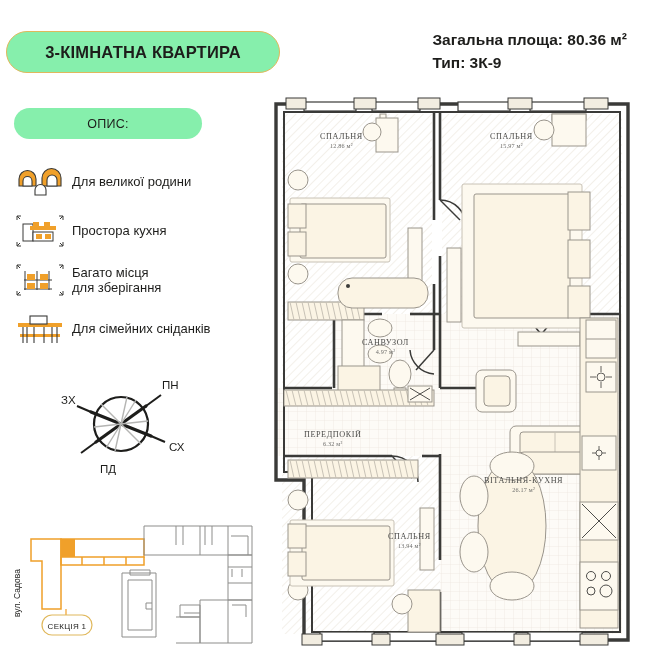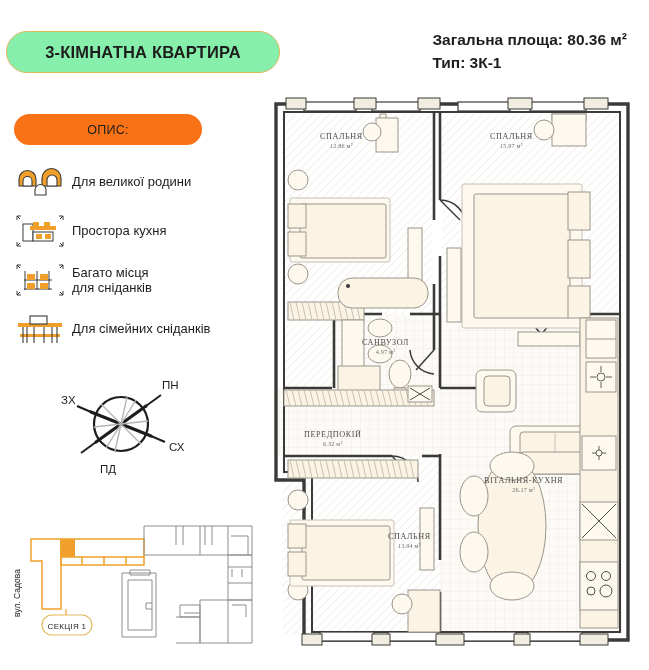--- a/index.html
+++ b/index.html
@@ -53,24 +53,24 @@
     font-size: 15.5px;
     font-weight: 600;
     color: #1d1d1b;
     white-space: nowrap;
   }
 
   
   .desc-pill {
     position: absolute;
     left: 14px;
-    top: 114px;
+    top: 108px;
     width: 188px;
     height: 31px;
-    background: #f97316;
+    background: #86efac;
     border-radius: 16px;
     display: flex;
     align-items: center;
     justify-content: center;
     box-sizing: border-box;
   }
   .desc-pill span {
     font-size: 12.5px;
     letter-spacing: .3px;
     color: #1d1d1b;
@@ -161,21 +161,21 @@
 <body>
 
 <div class="page">
 
   <div class="title-pill">
     <span>3-КІМНАТНА КВАРТИРА</span>
   </div>
 
   <div class="header-right">
     <div>Загальна площа: 80.36 м²</div>
-    <div>Тип: 3К-1</div>
+    <div>Тип: 3К-9</div>
   </div>
 
   <div class="desc-pill">
     <span>ОПИС:</span>
   </div>
 
   <div class="features">
 
     <div class="feature">
       <div class="ficon">
@@ -224,21 +224,21 @@
             <path d="M11 9 v19 M23 9 v19 M35 9 v19"></path>
             <path d="M10 18 h28 M10 27 h28"></path>
           </g>
           <rect x="13" y="12" width="8" height="6" fill="#f0a02a"></rect>
           <rect x="26" y="12" width="8" height="6" fill="#f0a02a"></rect>
           <rect x="13" y="21" width="8" height="6" fill="#f0a02a"></rect>
           <rect x="26" y="21" width="8" height="6" fill="#f0a02a"></rect>
         </svg>
       </div>
       <div class="flabel">Багато місця
-для сніданків</div>
+для зберігання</div>
     </div>
 
     <div class="feature">
       <div class="ficon">
         <svg width="52" height="36" viewBox="0 0 52 36">
           <rect x="4" y="12" width="44" height="4" fill="#f0a02a"></rect>
           <rect x="6" y="23" width="40" height="3" fill="#f0a02a"></rect>
           <g stroke="#3a3a38" stroke-width="1.1" fill="none">
             <rect x="16" y="5" width="17" height="8" fill="#ffffff"></rect>
             <path d="M9 16 v16 M20 16 v16 M30 16 v16 M43 16 v16"></path>

